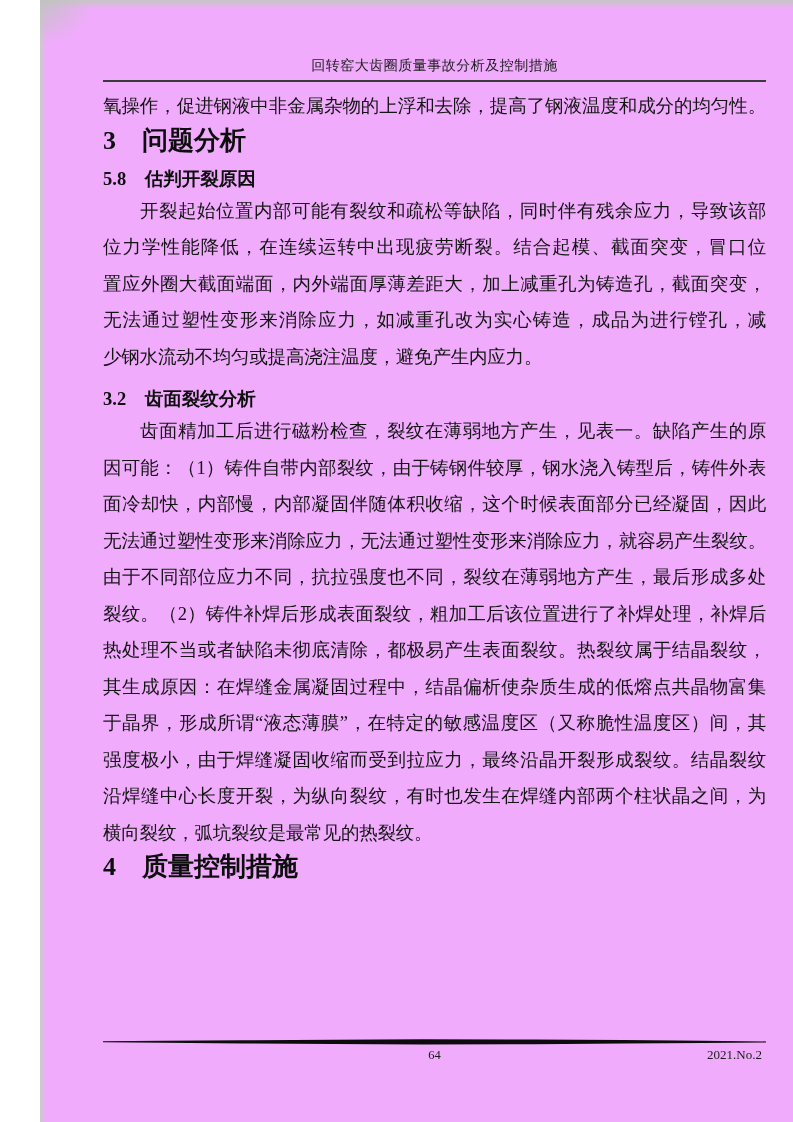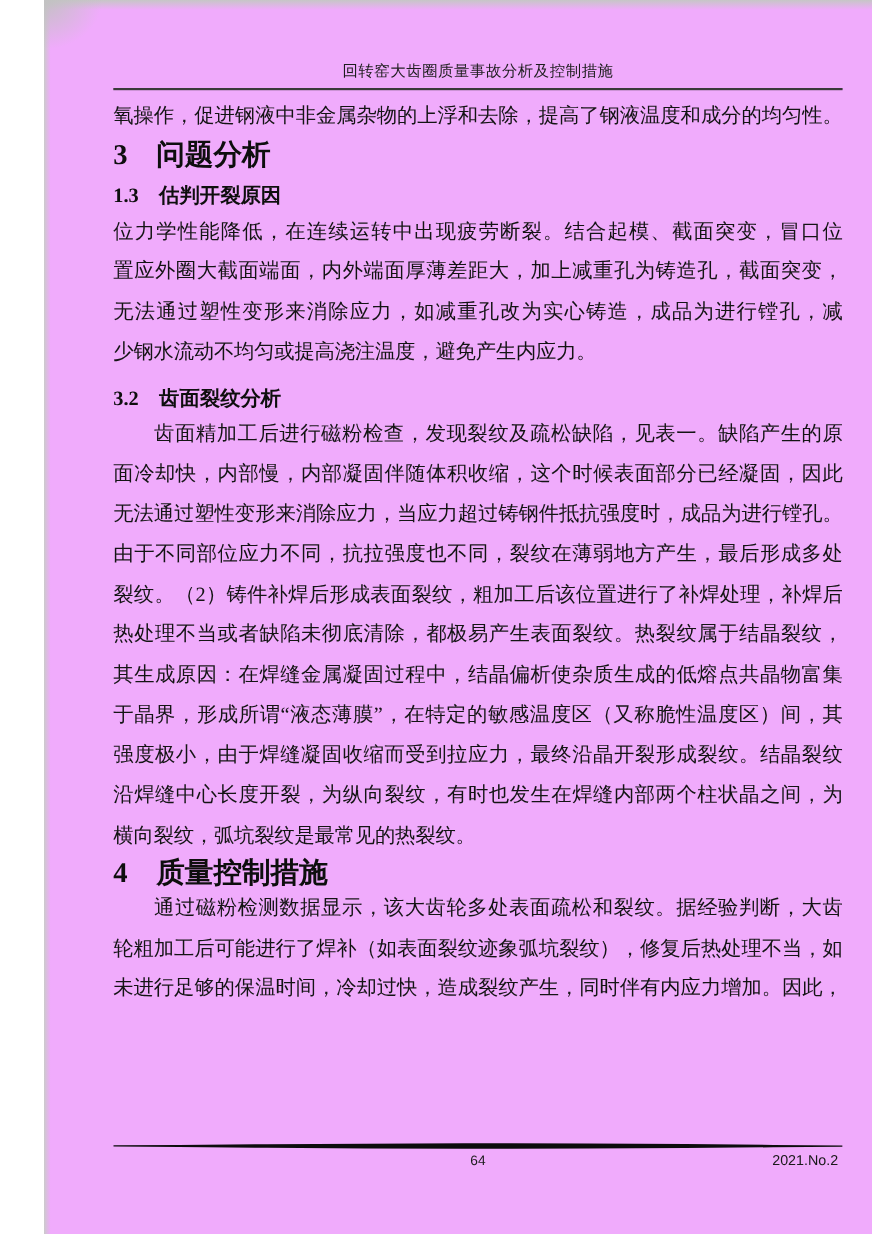--- a/index.html
+++ b/index.html
@@ -30,21 +30,21 @@
     text-align:justify;text-align-last:justify;
     text-justify:inter-ideograph;letter-spacing:-0.2px;
     white-space:normal;
   }
   .para .line.first{text-indent:37px;}
   .para .line.last{text-align-last:left;}
   
   .footer{position:absolute;left:63px;top:1039px;width:663px;}
   .footer-rule{display:block;width:663px;height:6px;}
   .footer-row{position:relative;width:663px;height:18px;margin-top:1px;
-    font-family:Liberation Sans, sans-serif;color:#1a1a1a;}
+    font-family:Liberation Serif, serif;color:#1a1a1a;}
   .page-number{position:absolute;left:0;right:0;text-align:center;font-size:12.5px;line-height:18px;}
   .issue-label{position:absolute;right:4px;top:0;font-size:13px;line-height:18px;}
 </style>
 </head>
 <body>
 
 <div class="page">
 
   <div class="edge-top"></div>
   <div class="edge-left"></div>
@@ -54,47 +54,44 @@
   <div class="header">
     <div class="header-title">回转窑大齿圈质量事故分析及控制措施</div>
     <div class="header-rule"></div>
   </div>
 
   <div class="content">
       <div class="para">
         <div class="line">氧操作，促进钢液中非金属杂物的上浮和去除，提高了钢液温度和成分的均匀性。</div>
       </div>
       <div class="h1">3　问题分析</div>
-      <div class="h2">1.3　估判开裂原因</div>
+      <div class="h2">5.8　估判开裂原因</div>
       <div class="para">
+        <div class="line first">开裂起始位置内部可能有裂纹和疏松等缺陷，同时伴有残余应力，导致该部</div>
         <div class="line">位力学性能降低，在连续运转中出现疲劳断裂。结合起模、截面突变，冒口位</div>
         <div class="line">置应外圈大截面端面，内外端面厚薄差距大，加上减重孔为铸造孔，截面突变，</div>
         <div class="line">无法通过塑性变形来消除应力，如减重孔改为实心铸造，成品为进行镗孔，减</div>
         <div class="line last">少钢水流动不均匀或提高浇注温度，避免产生内应力。</div>
       </div>
       <div class="h2">3.2　齿面裂纹分析</div>
       <div class="para">
-        <div class="line first">齿面精加工后进行磁粉检查，发现裂纹及疏松缺陷，见表一。缺陷产生的原</div>
+        <div class="line first">齿面精加工后进行磁粉检查，裂纹在薄弱地方产生，见表一。缺陷产生的原</div>
+        <div class="line">因可能：（1）铸件自带内部裂纹，由于铸钢件较厚，钢水浇入铸型后，铸件外表</div>
         <div class="line">面冷却快，内部慢，内部凝固伴随体积收缩，这个时候表面部分已经凝固，因此</div>
-        <div class="line">无法通过塑性变形来消除应力，当应力超过铸钢件抵抗强度时，成品为进行镗孔。</div>
+        <div class="line">无法通过塑性变形来消除应力，无法通过塑性变形来消除应力，就容易产生裂纹。</div>
         <div class="line">由于不同部位应力不同，抗拉强度也不同，裂纹在薄弱地方产生，最后形成多处</div>
         <div class="line">裂纹。（2）铸件补焊后形成表面裂纹，粗加工后该位置进行了补焊处理，补焊后</div>
         <div class="line">热处理不当或者缺陷未彻底清除，都极易产生表面裂纹。热裂纹属于结晶裂纹，</div>
         <div class="line">其生成原因：在焊缝金属凝固过程中，结晶偏析使杂质生成的低熔点共晶物富集</div>
         <div class="line">于晶界，形成所谓“液态薄膜”，在特定的敏感温度区（又称脆性温度区）间，其</div>
         <div class="line">强度极小，由于焊缝凝固收缩而受到拉应力，最终沿晶开裂形成裂纹。结晶裂纹</div>
         <div class="line">沿焊缝中心长度开裂，为纵向裂纹，有时也发生在焊缝内部两个柱状晶之间，为</div>
         <div class="line last">横向裂纹，弧坑裂纹是最常见的热裂纹。</div>
       </div>
       <div class="h1">4　质量控制措施</div>
-      <div class="para">
-        <div class="line first">通过磁粉检测数据显示，该大齿轮多处表面疏松和裂纹。据经验判断，大齿</div>
-        <div class="line">轮粗加工后可能进行了焊补（如表面裂纹迹象弧坑裂纹），修复后热处理不当，如</div>
-        <div class="line">未进行足够的保温时间，冷却过快，造成裂纹产生，同时伴有内应力增加。因此，</div>
-      </div>
     </div>
 
   <div class="footer">
     <svg class="footer-rule" viewBox="0 0 663 6" preserveAspectRatio="none">
       <polygon fill="#0c0c0c" points="
         0,2.2 60,1.8 140,1.2 230,0.8 320,0.3 430,0.6 520,1.0 600,1.8 663,2.4
         663,3.4 600,4.0 520,4.6 430,5.2 320,5.4 230,5.0 140,4.4 60,3.8 0,3.2"></polygon>
     </svg>
     <div class="footer-row">
       <div class="page-number">64</div>

